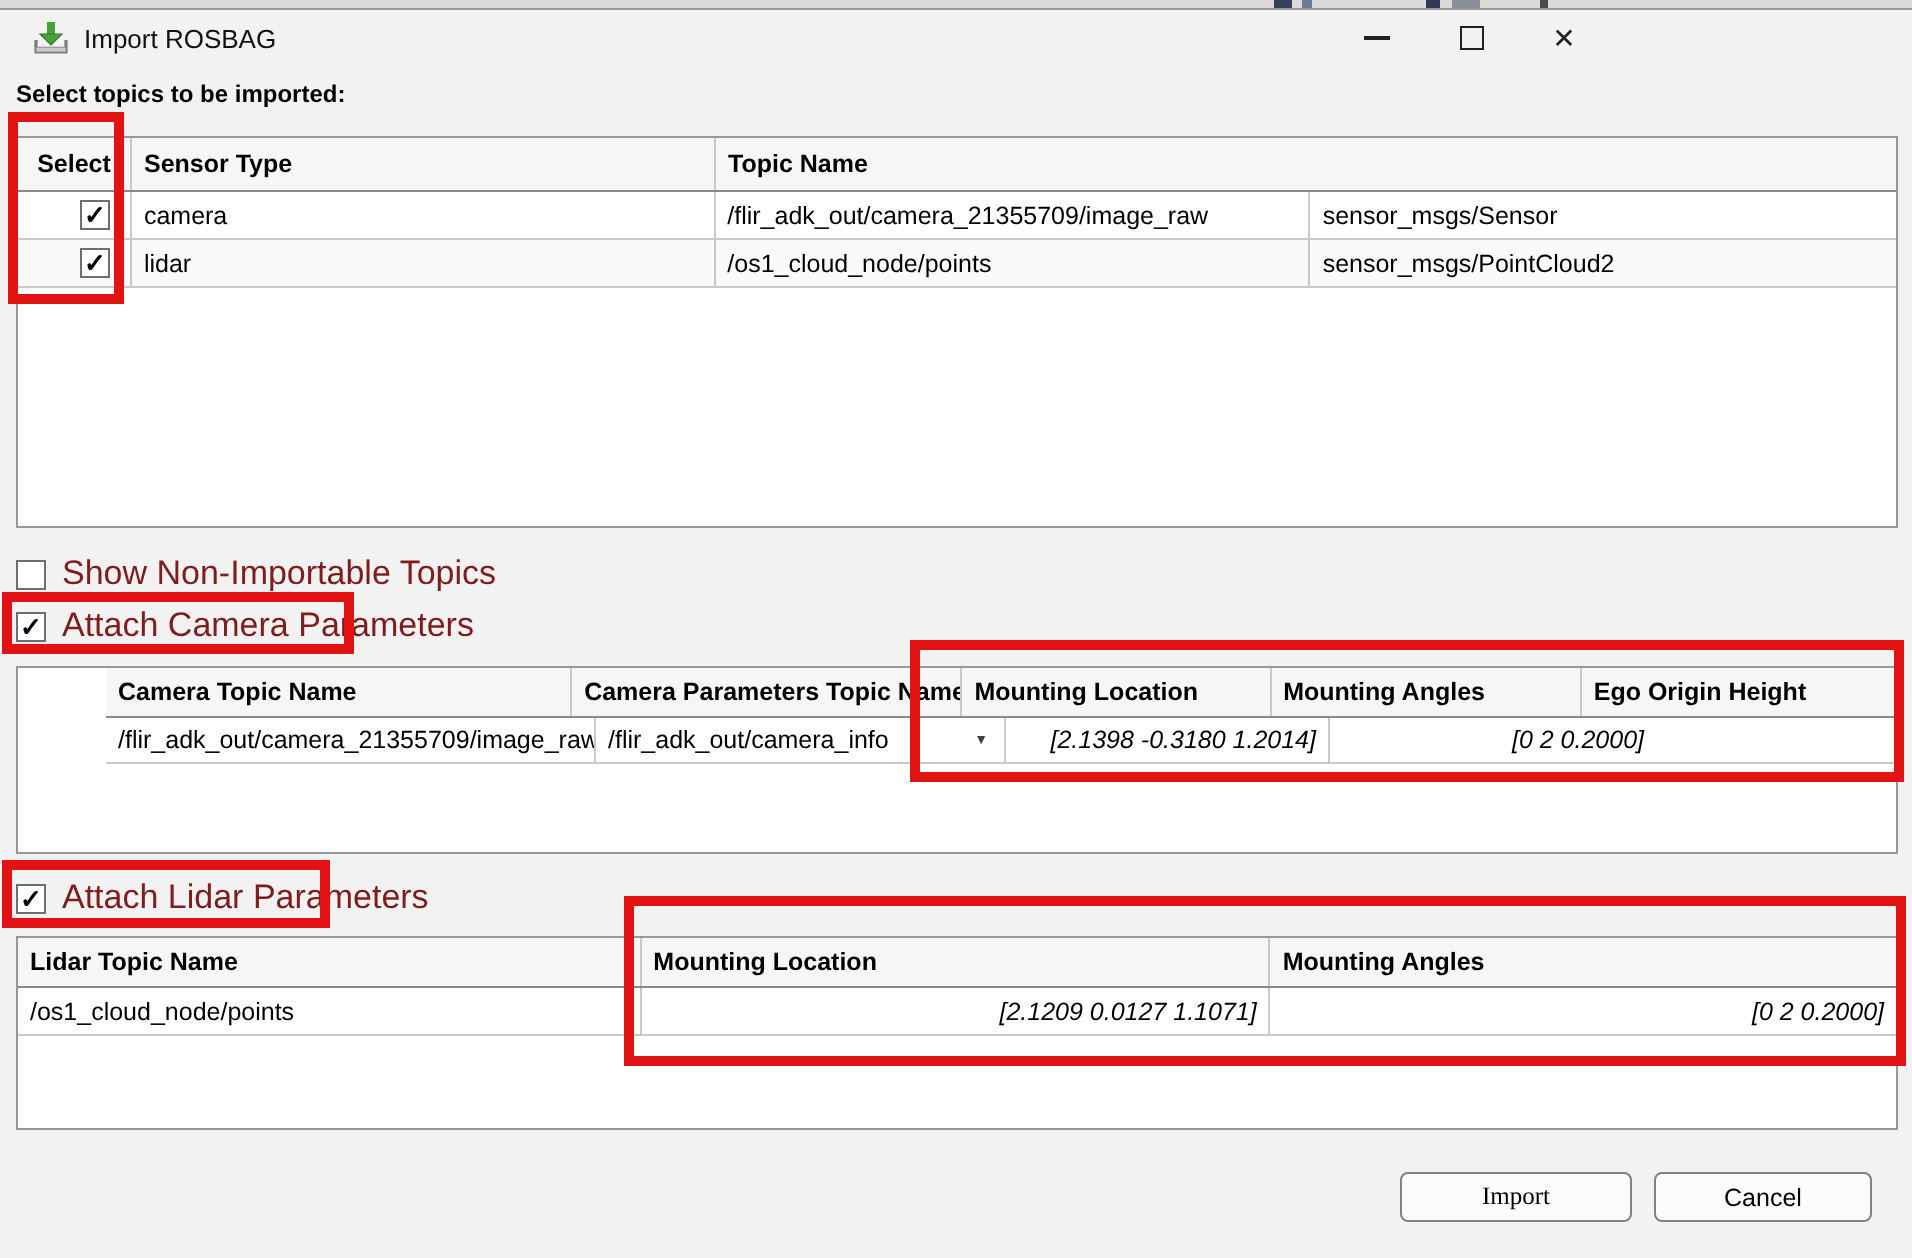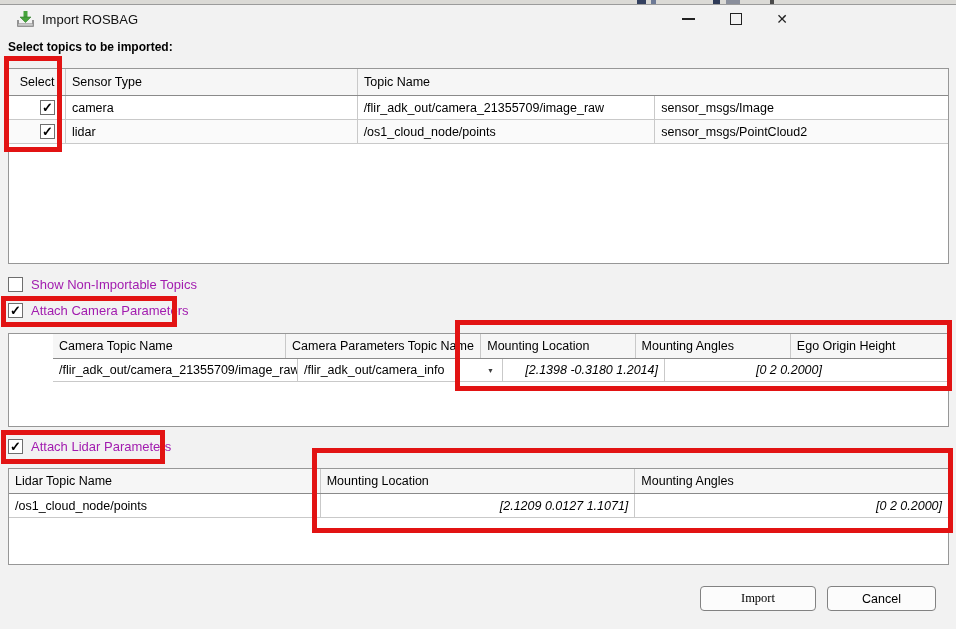--- a/index.html
+++ b/index.html
@@ -20,33 +20,33 @@
   .wc-max { right:49px; }
   .wc-close { right:3px; font-size:14px; color:#222; }
   .min-glyph { display:block; width:13px; border-top:2px solid #222; }
   .max-glyph { display:block; width:12px; height:12px; border:1.5px solid #222; background:transparent; }
 
   .section-label { position:absolute; font-size:12px; font-weight:bold; color:#000; white-space:nowrap; }
 
   
   .tbl { position:absolute; background:#ffffff; border:1px solid #979797; }
   .thead { display:flex; background:#f6f6f6; border-bottom:1px solid #8a8a8a; }
-  .th { padding:0 6px; display:flex; align-items:center; border-right:1px solid #c9c9c9; font-size:12.5px; font-weight:normal; color:#000; white-space:nowrap; overflow:hidden; }
+  .th { padding:0 6px; display:flex; align-items:center; border-right:1px solid #c9c9c9; font-size:12.5px; font-weight:bold; color:#000; white-space:nowrap; overflow:hidden; }
   .th:last-child { border-right:none; }
   .trow { display:flex; border-bottom:1px solid #c9c9c9; }
   .td { padding:0 6px; display:flex; align-items:center; border-right:1px solid #c9c9c9; font-size:12.5px; color:#000; white-space:nowrap; overflow:hidden; }
   .td:last-child { border-right:none; }
   .td.num { justify-content:flex-end; font-style:italic; }
   .alt { background:#fafafa; }
   .cb-cell { justify-content:flex-end; padding-right:10px; }
 
   
   .cb { width:15px; height:15px; min-width:15px; background:#ffffff; border:1px solid #6e6e6e; display:flex; align-items:center; justify-content:center; font-size:13px; line-height:13px; font-weight:bold; color:#000; }
   .cbrow { position:absolute; display:flex; align-items:center; }
-  .cbrow .lbl { margin-left:8px; font-size:13px; color:#a21caf; white-space:nowrap; }
+  .cbrow .lbl { margin-left:8px; font-size:17px; color:#7f1d1d; white-space:nowrap; }
 
   .dd-arrow { margin-left:auto; font-size:7px; color:#3d3d3d; padding-right:2px; }
 
   
   .btn { position:absolute; height:25px; background:#fcfcfc; border:1px solid #828282; border-radius:4px; font-size:12.5px; color:#000; display:flex; align-items:center; justify-content:center; cursor:default; }
 
   
   .ann { position:absolute; border:5px solid #e21313; background:transparent; z-index:20; pointer-events:none; }
 </style>
 </head>
@@ -86,21 +86,21 @@
       <div class="th" style="width:57px; justify-content:center;">Select</div>
       <div class="th" style="width:292px;">Sensor Type</div>
       <div class="th" style="width:298px;">Topic Name</div>
     </div>
     <div class="trow" style="height:24px;">
       <div class="td cb-cell" style="width:57px;">
         <span class="cb">✓</span>
       </div>
       <div class="td" style="width:292px;">camera</div>
       <div class="td" style="width:298px;">/flir_adk_out/camera_21355709/image_raw</div>
-      <div class="td" style="width:293px;">sensor_msgs/Image</div>
+      <div class="td" style="width:293px;">sensor_msgs/Sensor</div>
     </div>
     <div class="trow alt" style="height:24px;">
       <div class="td cb-cell" style="width:57px;">
         <span class="cb">✓</span>
       </div>
       <div class="td" style="width:292px;">lidar</div>
       <div class="td" style="width:298px;">/os1_cloud_node/points</div>
       <div class="td" style="width:293px;">sensor_msgs/PointCloud2</div>
     </div>
   </div>

